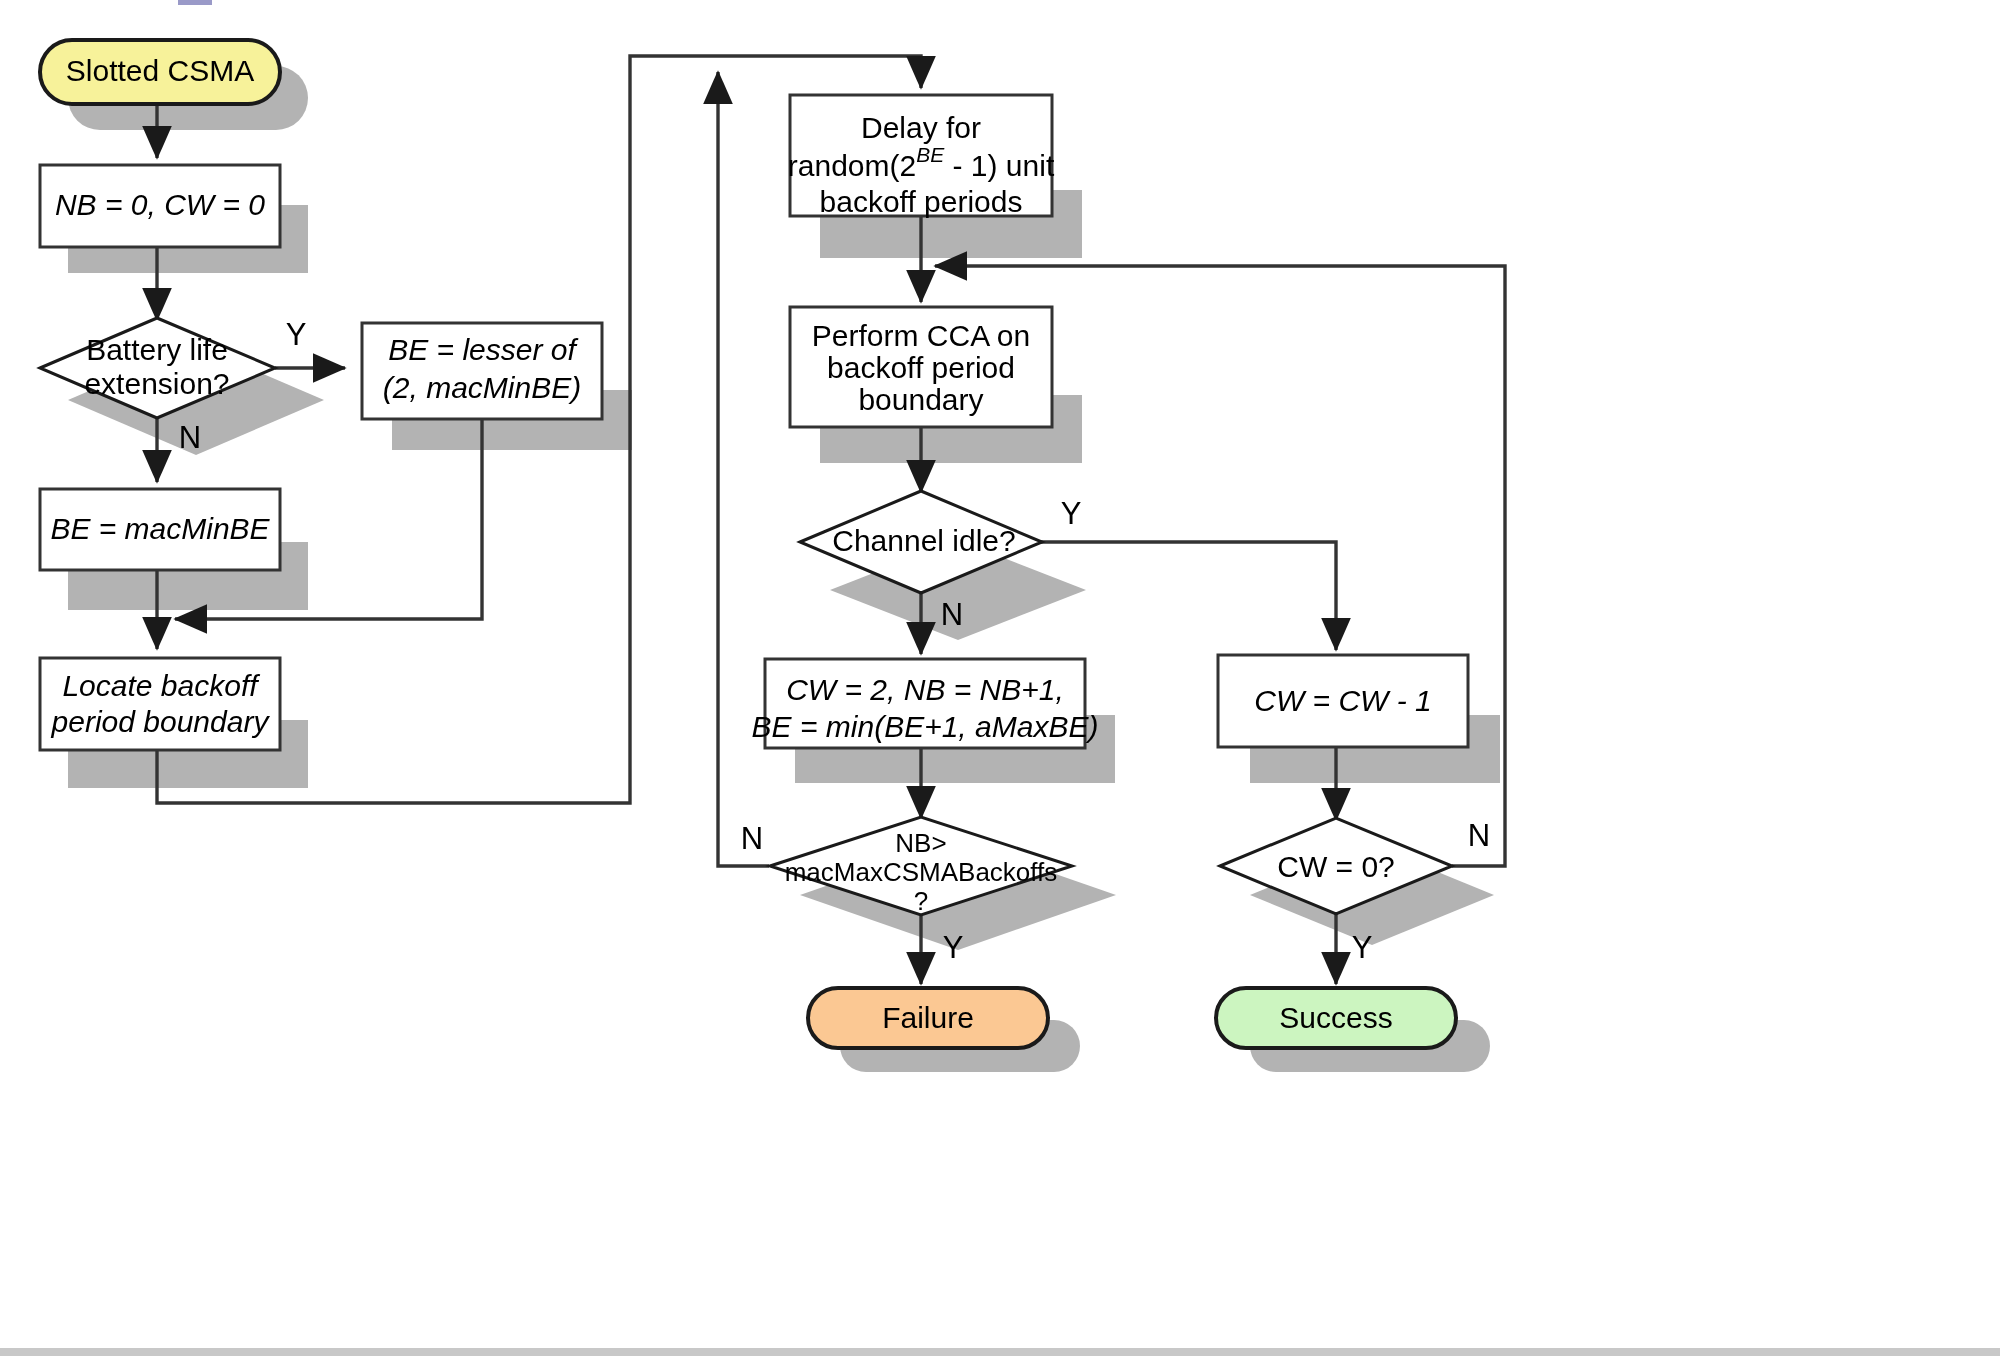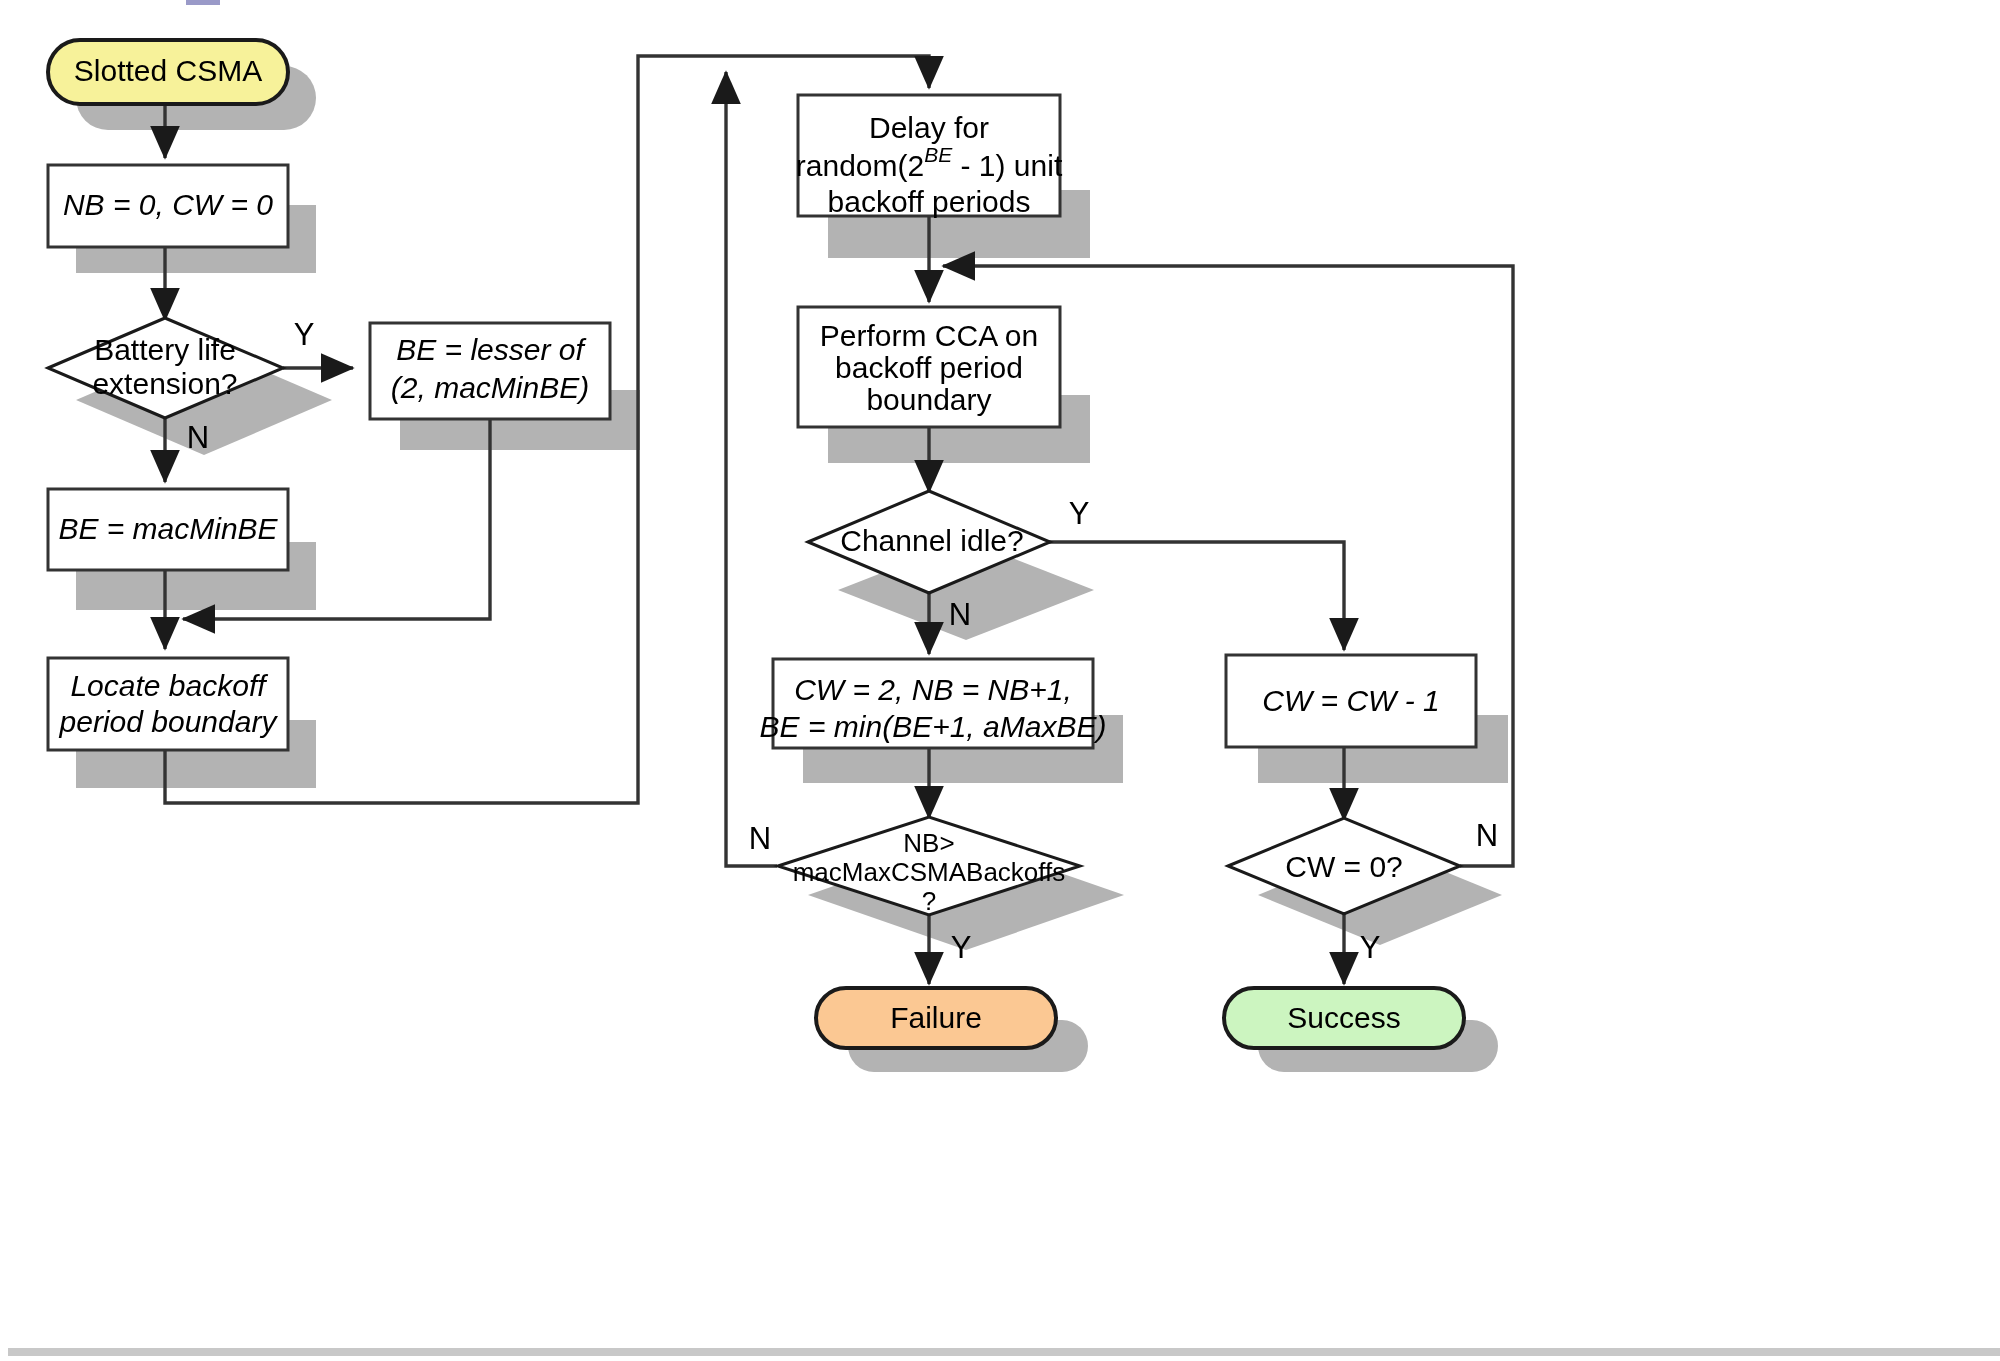--- a/index.html
+++ b/index.html
@@ -9,21 +9,21 @@
   }
   body {
     width: 2000px;
     height: 1361px;
     font-family: "Liberation Sans", sans-serif;
     overflow: hidden;
     position: relative;
   }
   #diagram-root {
     position: absolute;
-    left: 8px; top: 0;
+    left: 0; top: 0;
     width: 1904px;
     height: 1361px;
   }
   svg { display: block; }
   .node-label {
     font-family: "Liberation Sans", sans-serif;
     font-size: 30px;
     fill: #000000;
     text-anchor: middle;
     dominant-baseline: middle;

